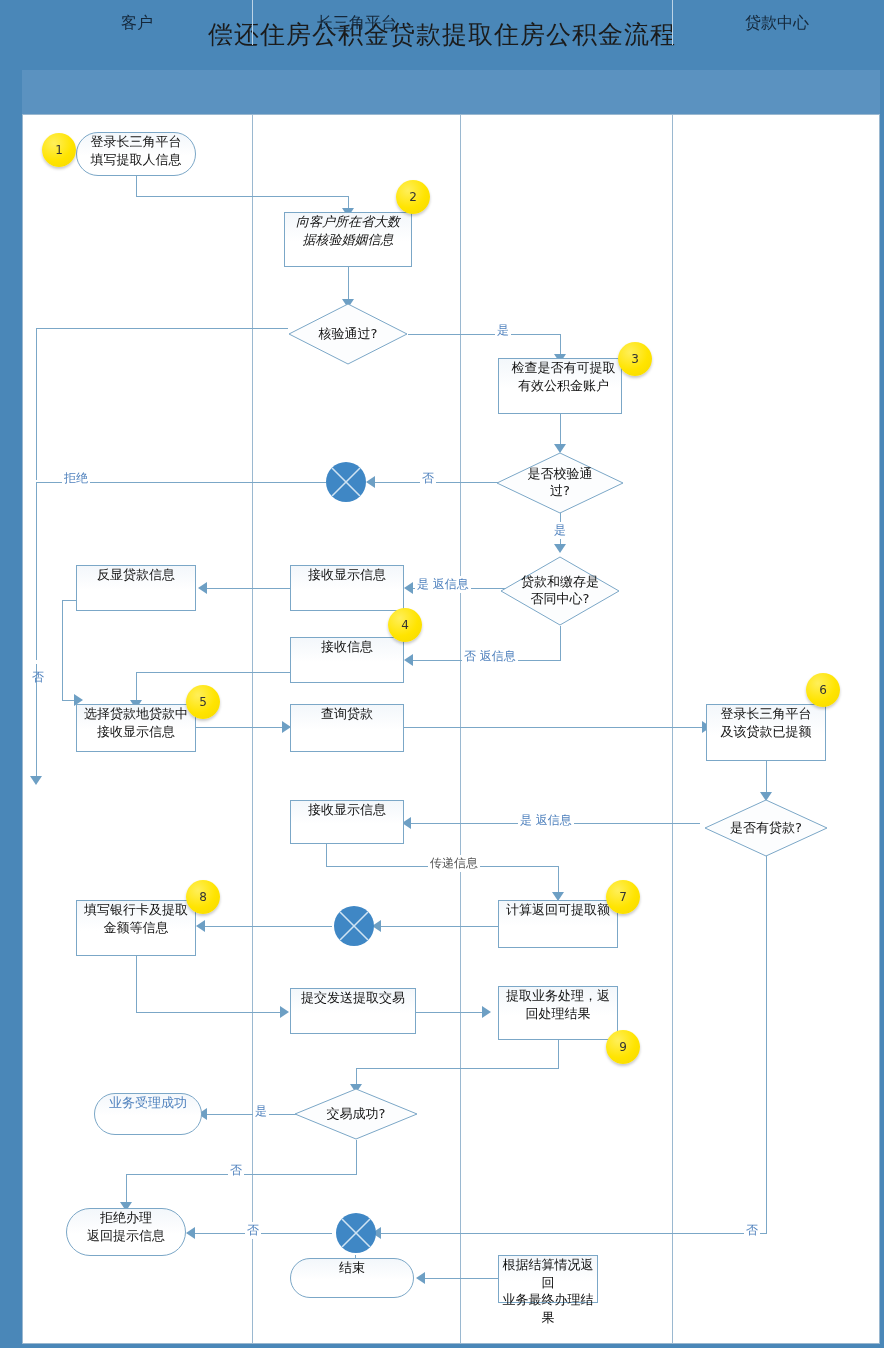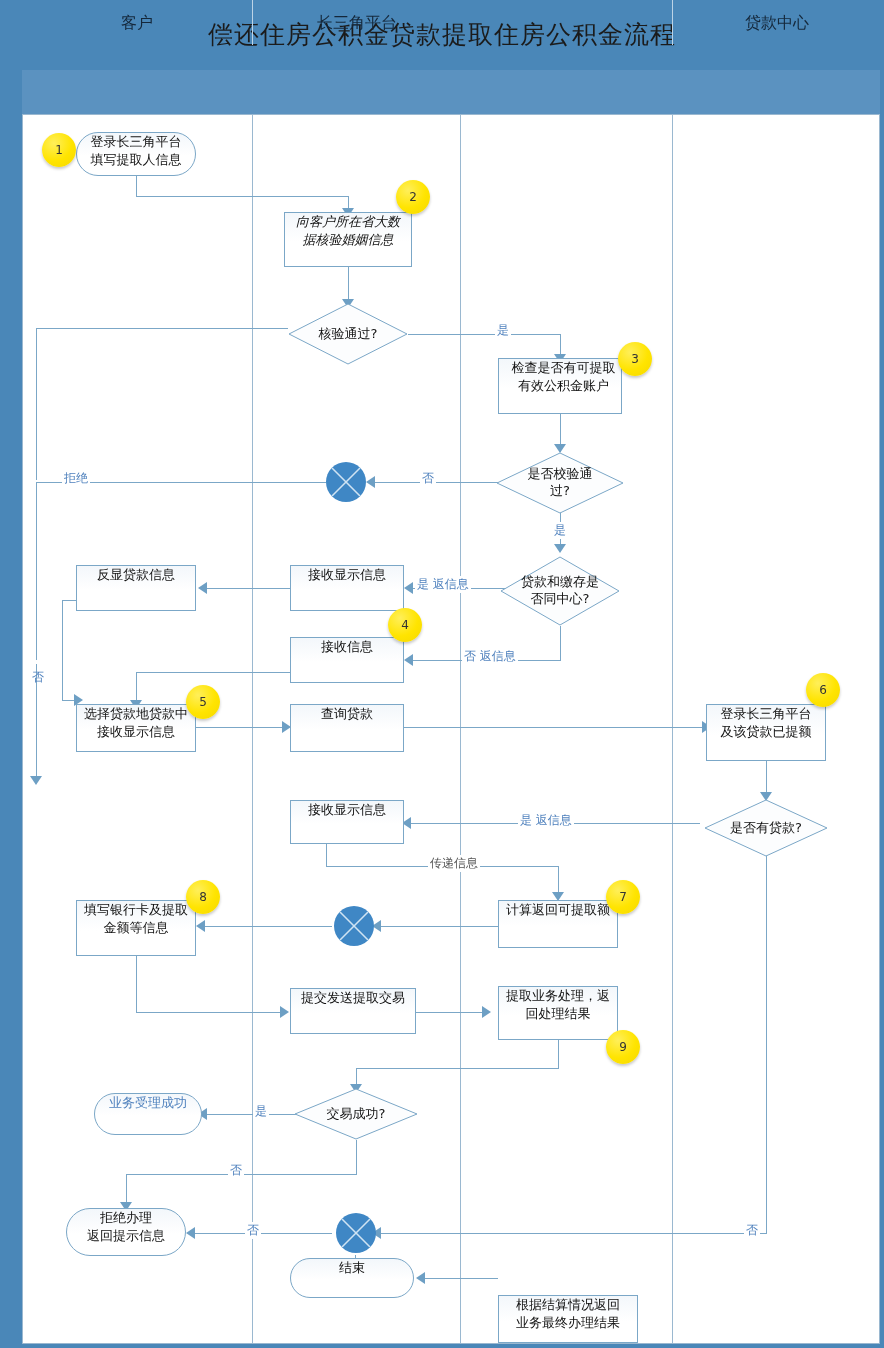--- a/index.html
+++ b/index.html
@@ -299,21 +299,21 @@
   <div class="node term blue-text" style="left:94px;top:1093px;width:108px;height:42px;">
       <span>业务受理成功</span>
     </div>
   <div class="node term" style="left:66px;top:1208px;width:120px;height:48px;">
       <span style="white-space:pre-line;">拒绝办理
 返回提示信息</span>
     </div>
   <div class="node term" style="left:290px;top:1258px;width:124px;height:40px;">
       <span>结束</span>
     </div>
-  <div class="node proc" style="left:498px;top:1255px;width:140px;height:48px;margin-top:40px;">
+  <div class="node proc" style="left:498px;top:1255px;width:100px;height:48px;">
       <span style="white-space:pre-line;">根据结算情况返回
 业务最终办理结果</span>
     </div>
 
   <div class="xnode" style="left:324px;top:460px;">
     <svg viewBox="0 0 44 44" width="44" height="44">
       <circle cx="22" cy="22" r="20" fill="#3f87c5" stroke="#2f6f a8"></circle>
       <line x1="8" y1="8" x2="36" y2="36" stroke="#cfe3f3" stroke-width="1.6"></line>
       <line x1="36" y1="8" x2="8" y2="36" stroke="#cfe3f3" stroke-width="1.6"></line>
     </svg>

